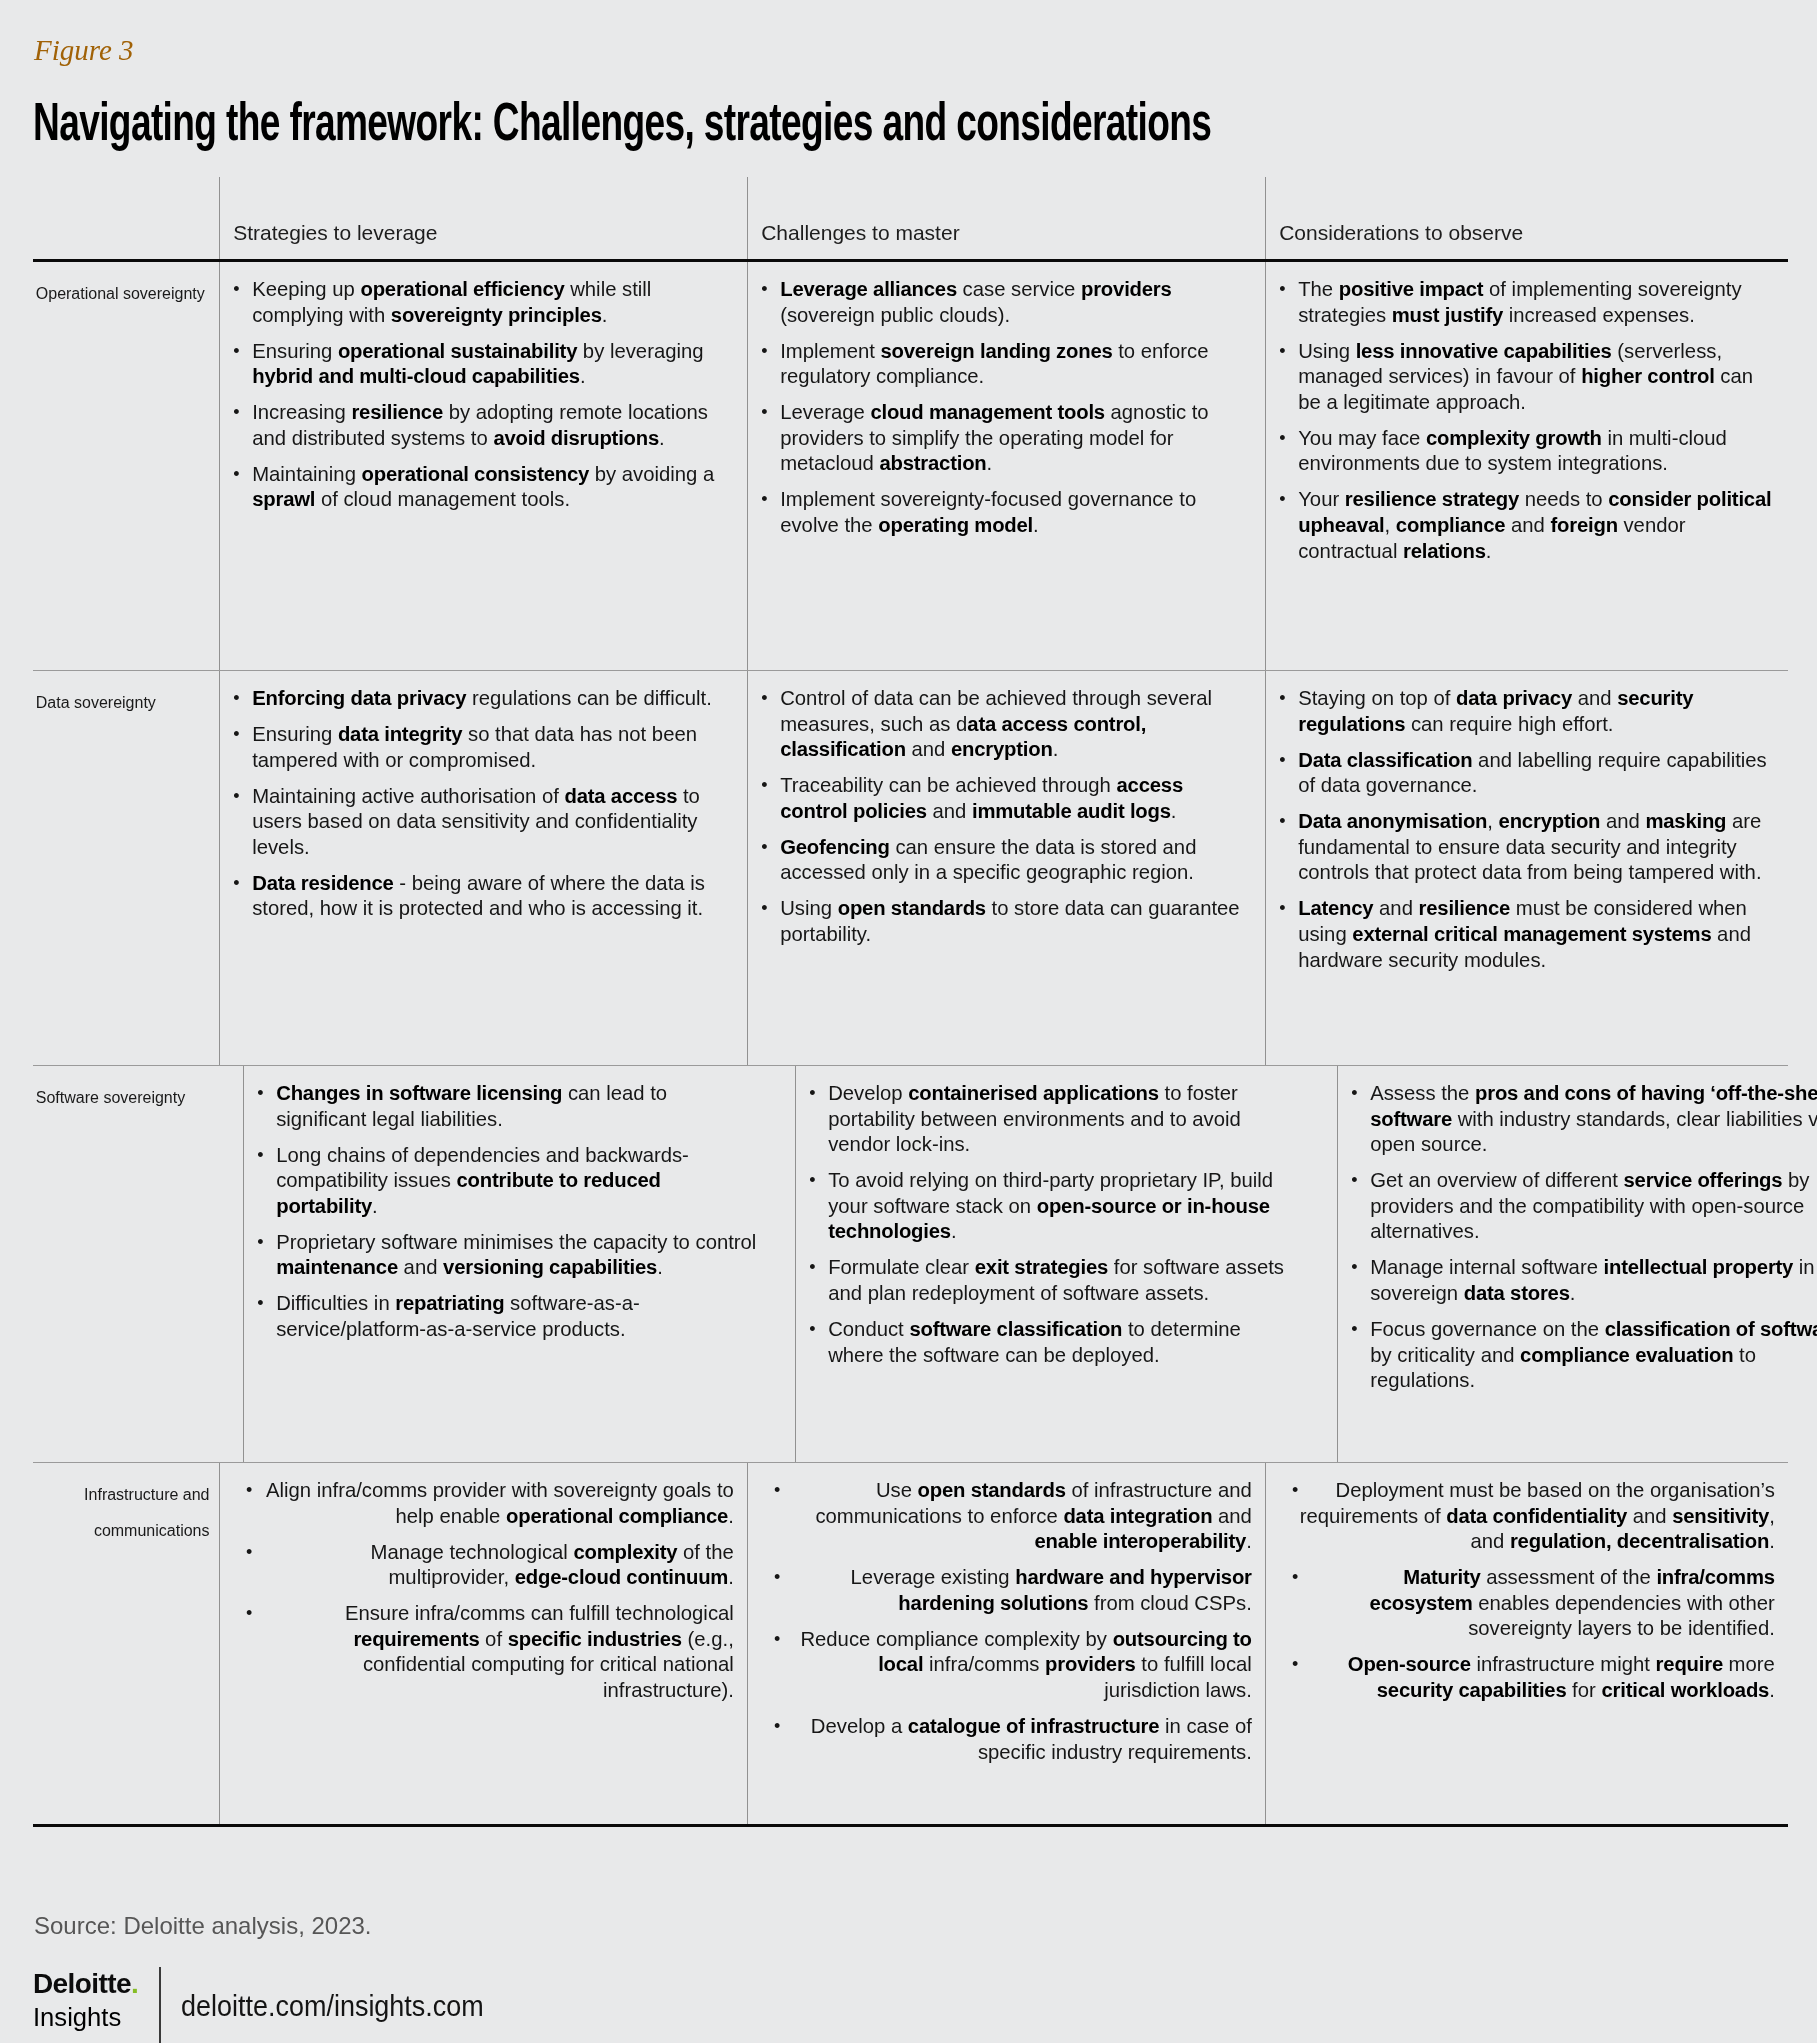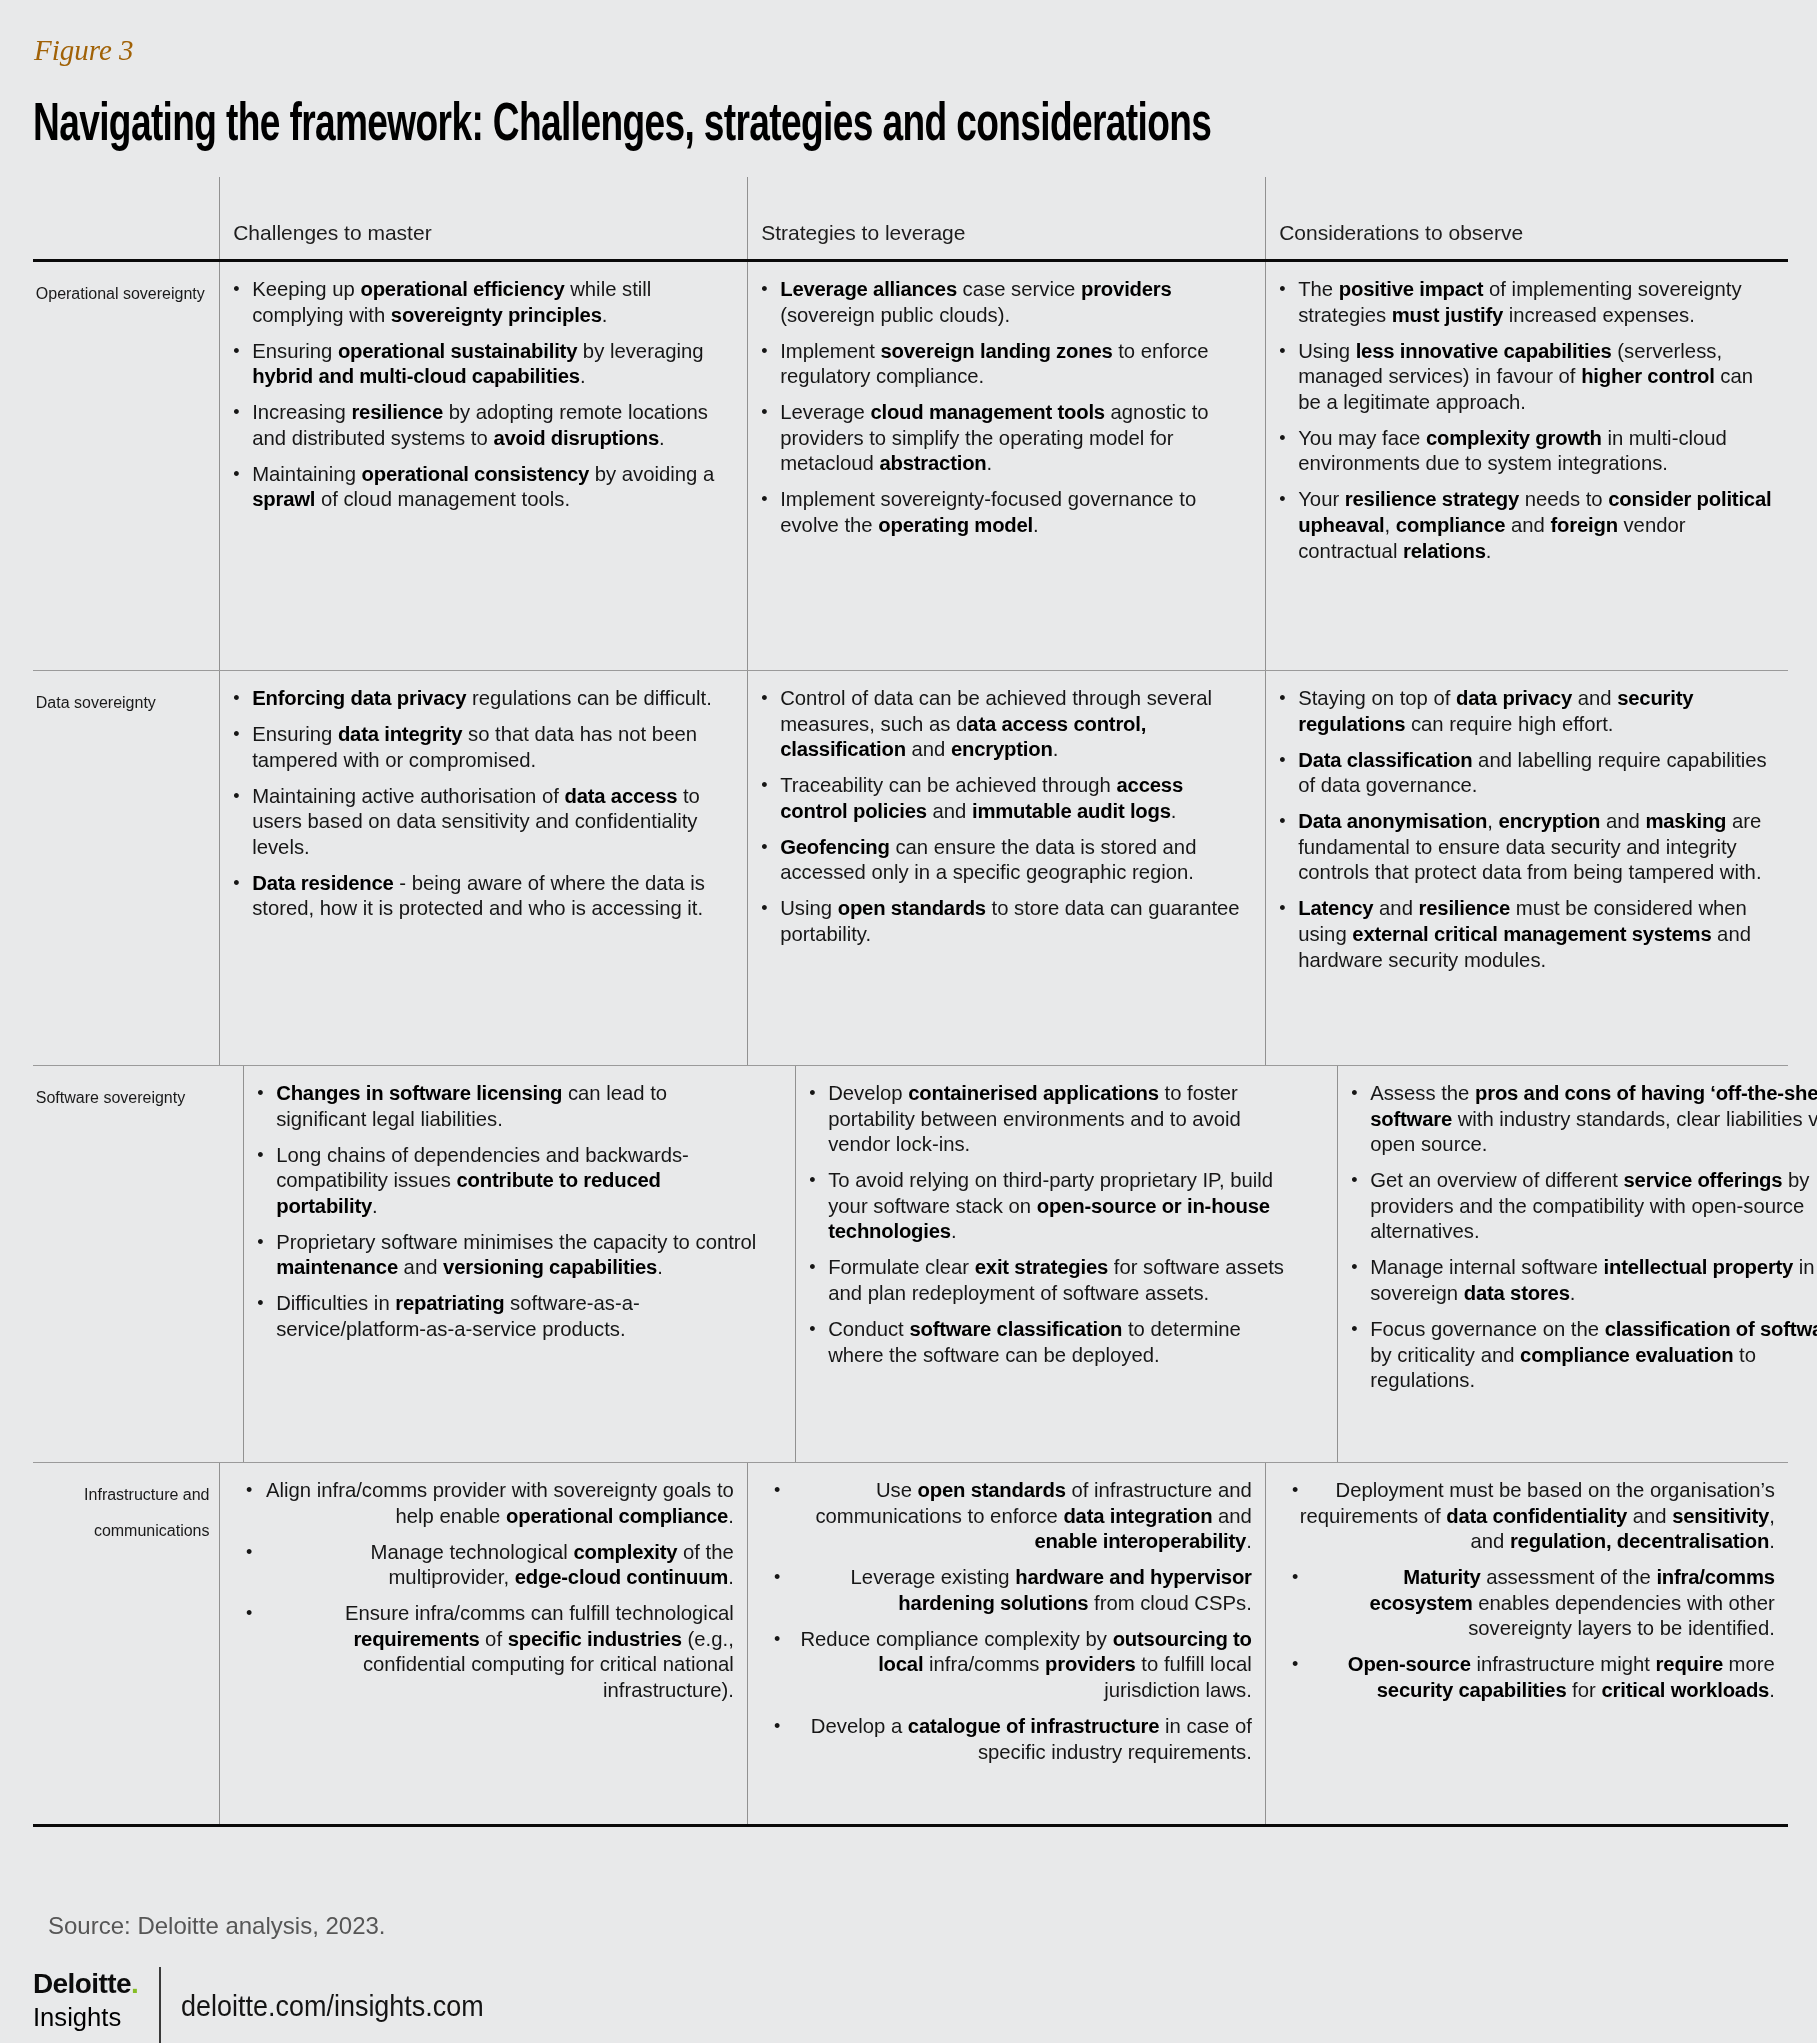--- a/index.html
+++ b/index.html
@@ -42,21 +42,21 @@
   .label-cell {
     padding:14px 9.5px 0 2.8px;
     font-size:16px; line-height:36px; color:#1a1a1a;
   }
   .content-cell { padding:15px 13.2px 0 13.2px; }
   .bullet { display:flex; margin-bottom:10.4px; }
   .dot { flex:0 0 19px; width:19px; font-size:18px; line-height:25.6px; color:#161616; }
   .btext { flex:1; font-size:20.3px; line-height:25.6px; color:#161616; }
   .btext b { color:#000; letter-spacing:-0.2px; }
   .source {
-    position:absolute; left:48px; top:2020;
+    position:absolute; left:34px; top:2020;
     top:1912px; font-size:24px; color:#565656;
   }
   .brand { position:absolute; left:33px; top:1968px; width:123px; }
   .brand-line1 {
     font-size:28px; font-weight:bold; color:#0c0c0c;
     letter-spacing:-0.6px; white-space:nowrap;
   }
   .brand-dot { color:#86BC25; }
   .brand-line2 { font-size:25.6px; color:#000000; margin-top:3px; }
   .brand-divider {
@@ -73,22 +73,22 @@
 <body>
 
 <div class="page">
 
   <div class="figure-label">Figure 3</div>
   <div class="title">Navigating the framework: Challenges, strategies and considerations</div>
 
   <div class="tbl">
     <div class="thead">
       <div class="th label-col"></div>
+      <div class="th">Strategies to leverage</div>
       <div class="th">Challenges to master</div>
-      <div class="th">Strategies to leverage</div>
       <div class="th">Considerations to observe</div>
     </div>
     <div id="tbody">
         <div class="trow">
           <div class="label-cell">Operational sovereignty</div>
           <div class="content-cell">
             <div class="bullet">
               <span class="dot">•</span>
               <span class="btext"><span>Keeping up </span><b>operational efficiency</b><span> while still complying with </span><b>sovereignty principles</b><span>.</span></span>
             </div>

